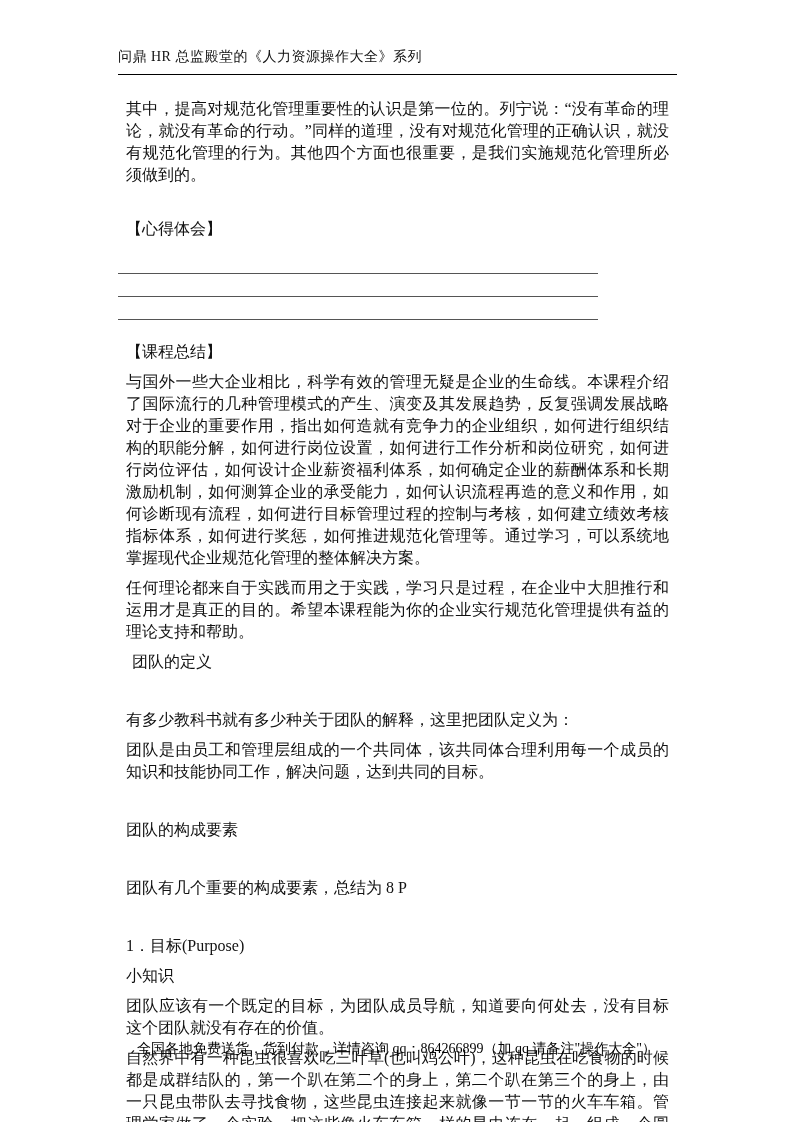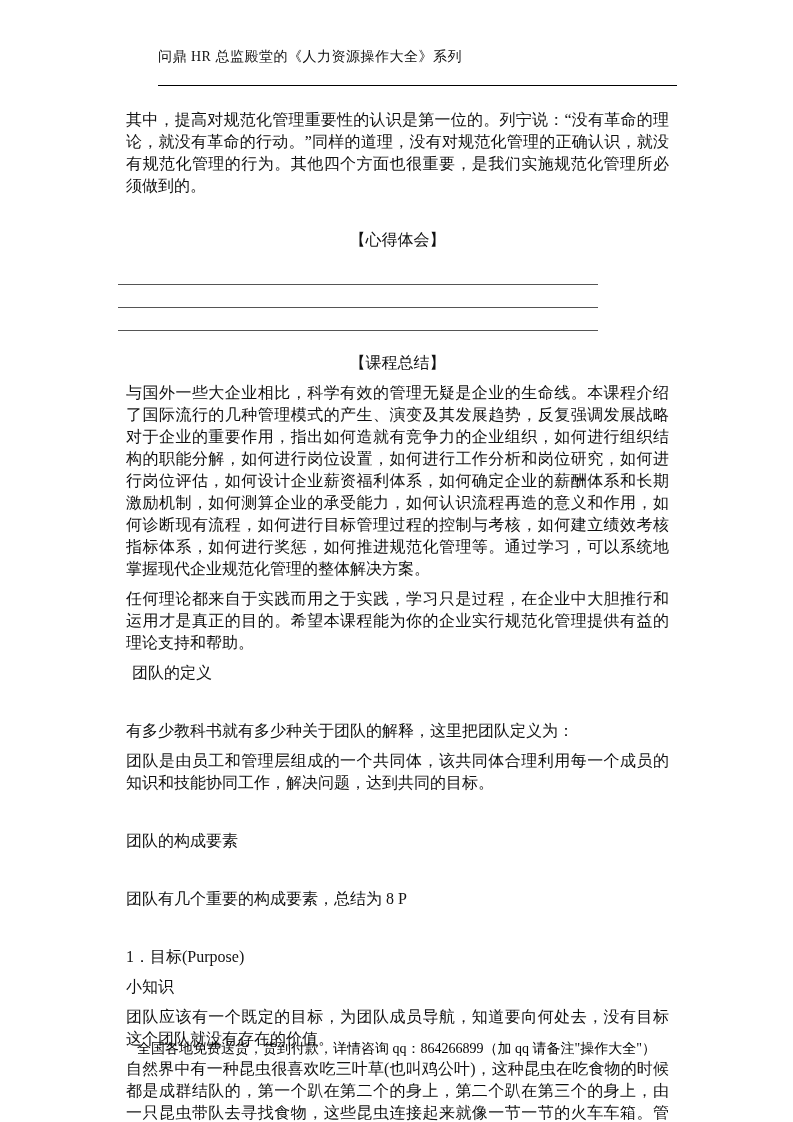--- a/index.html
+++ b/index.html
@@ -19,37 +19,36 @@
   .content {
     position: absolute;
     left: 118px;
     top: 48px;
     width: 559px;
   }
   .doc-header {
     font-size: 14px;
     line-height: 17px;
     letter-spacing: 0.5px;
-    padding-bottom: 20px;
+    padding-bottom: 9px;
     border-bottom: 1px solid #000000;
-    margin-left: 40px;
   }
   .doc-body {
     margin-top: 23px;
     font-size: 16px;
     line-height: 22px;
     text-align: justify;
   }
   .doc-body p {
     margin: 8px;
   }
   .spacer { height: 20px; }
   .spacer-sm { height: 13px; }
   .spacer-xs { height: 16px; }
-  .section-heading { text-align: center; }
+  .section-heading { text-align: left; }
   .write-lines { margin-top: 11px; width: 480px; }
   .write-line {
     height: 22px;
     border-bottom: 1px solid #555555;
   }
   .indent-half { padding-left: 6px; }
   .doc-footer {
     position: absolute;
     left: 0;
     top: 1040px;

